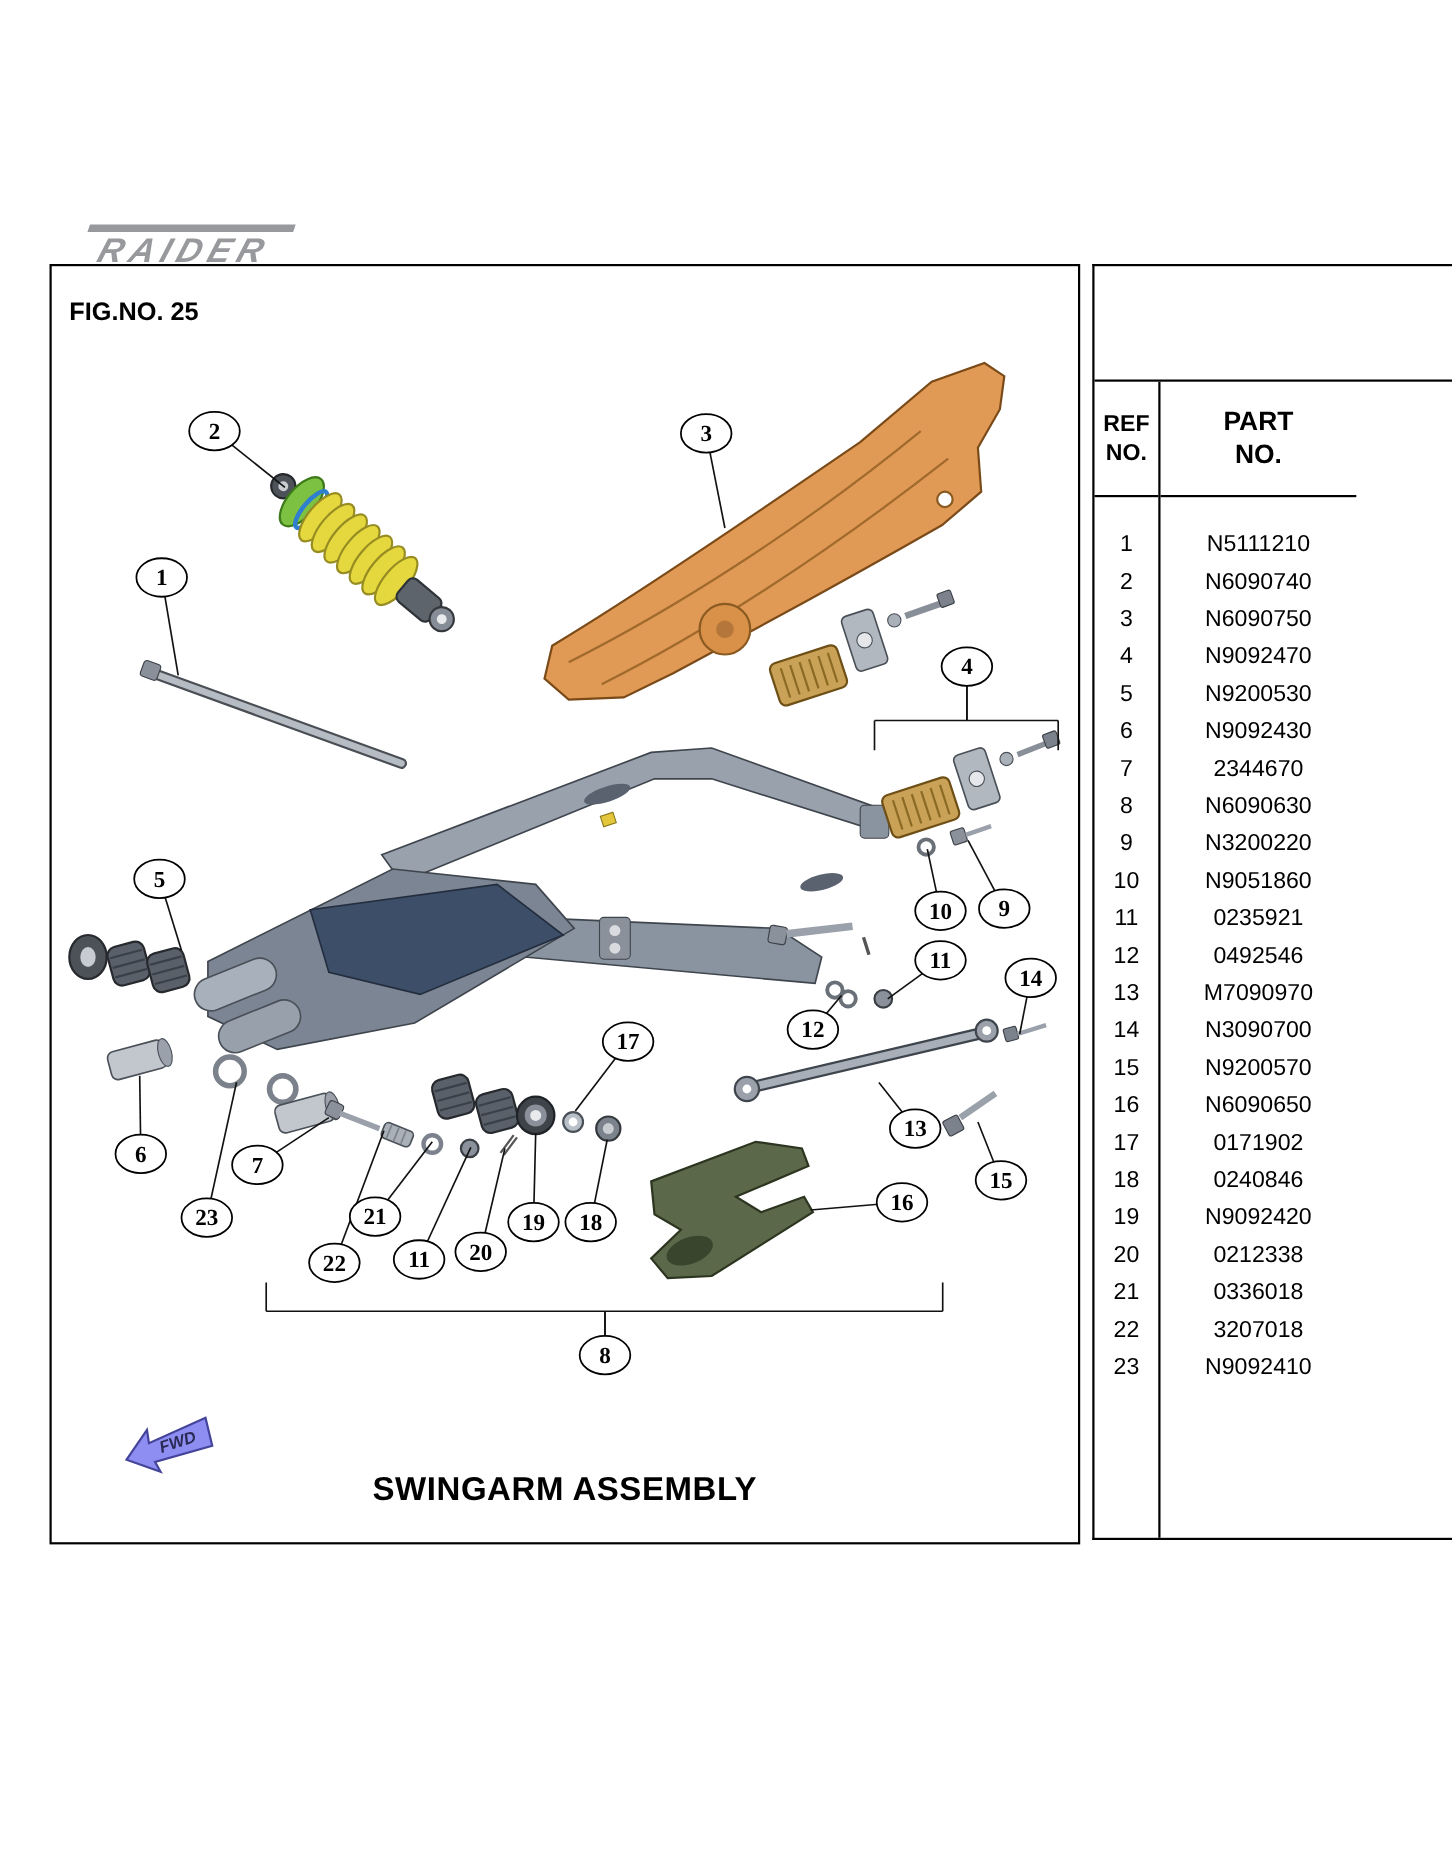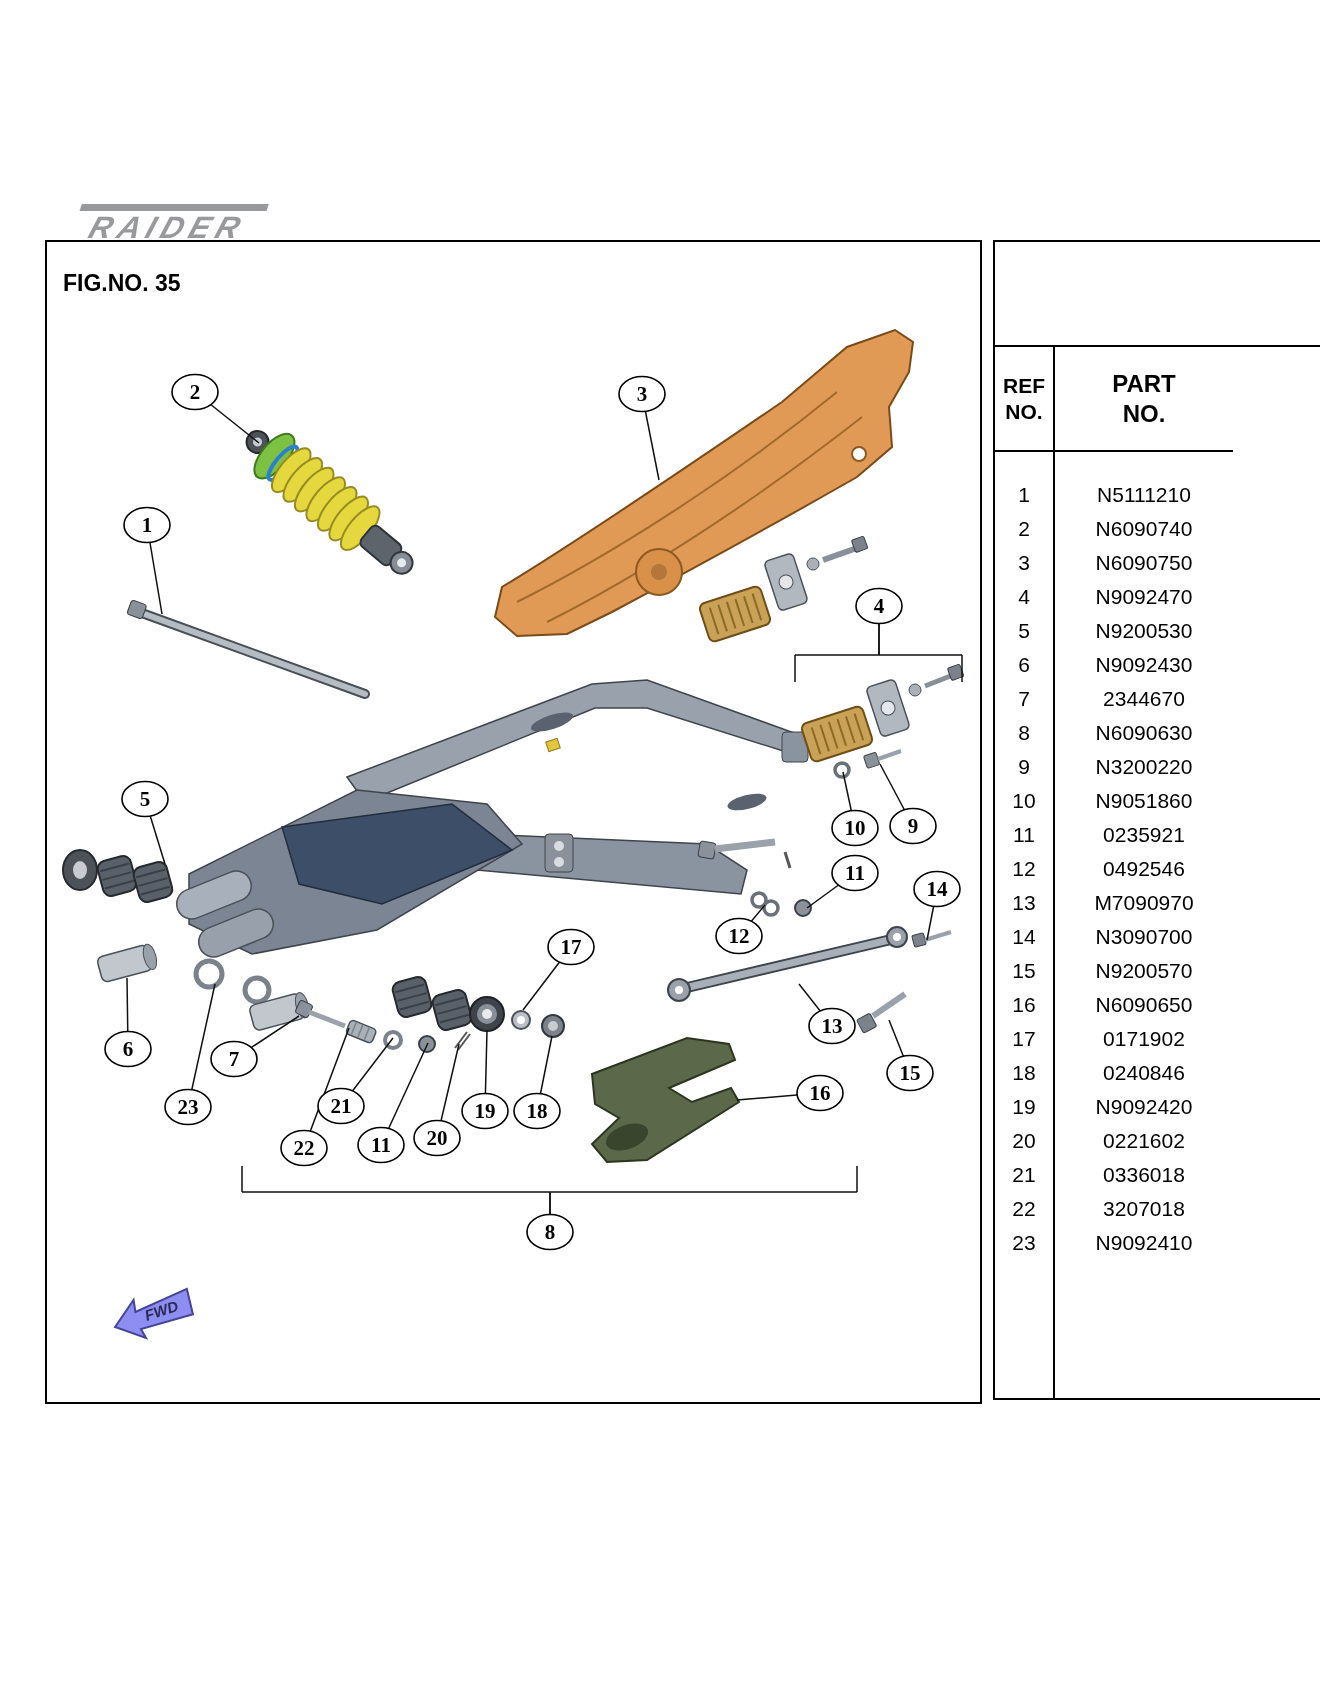--- a/index.html
+++ b/index.html
@@ -78,21 +78,21 @@
 </head>
 <body>
 
 <div class="logo">
   <div class="logo-band">
     <span class="logo-text">RAIDER</span>
   </div>
 </div>
 
 <div class="figure-box">
-  <div class="fig-no">FIG.NO. 35</div>
+  <div class="fig-no">FIG.NO. 25</div>
 
   <svg class="diagram-svg" width="933" height="1160" viewBox="0 0 933 1160">
 
     <g>
       <line x1="92" y1="370" x2="318" y2="452" stroke="#4a4f55" stroke-width="10" stroke-linecap="round"></line>
       <line x1="92" y1="370" x2="318" y2="452" stroke="#b6bcc4" stroke-width="6" stroke-linecap="round"></line>
       <rect x="82" y="360" width="16" height="15" rx="3" transform="rotate(20 90 367)" fill="#8a9099" stroke="#3a3f45"></rect>
     </g>
 
     <g transform="translate(232 218) rotate(40)">
@@ -401,20 +401,21 @@
 
   <div class="fwd-arrow">
     <svg width="100" height="64" viewBox="0 0 100 64">
       <g transform="rotate(-18 50 32)">
         <polygon class="fwd-poly" points="8,32 34,12 32,24 88,18 86,44 32,42 34,52"></polygon>
         <text class="fwd-text" x="40" y="36">FWD</text>
       </g>
     </svg>
   </div>
 
+  <div class="figure-title">SWINGARM ASSEMBLY</div>
 </div>
 
 <div class="parts-table">
   <div class="table-top-band"></div>
   <div class="table-inner">
     <div class="col-ref">
       <div class="thead">
         <div>REF</div>
         <div>NO.</div>
       </div>
@@ -462,20 +463,20 @@
           <div class="cell">N9051860</div>
           <div class="cell">0235921</div>
           <div class="cell">0492546</div>
           <div class="cell">M7090970</div>
           <div class="cell">N3090700</div>
           <div class="cell">N9200570</div>
           <div class="cell">N6090650</div>
           <div class="cell">0171902</div>
           <div class="cell">0240846</div>
           <div class="cell">N9092420</div>
-          <div class="cell">0221602</div>
+          <div class="cell">0212338</div>
           <div class="cell">0336018</div>
           <div class="cell">3207018</div>
           <div class="cell">N9092410</div>
         </div>
     </div>
   </div>
 </div>
 
 </body></html>

